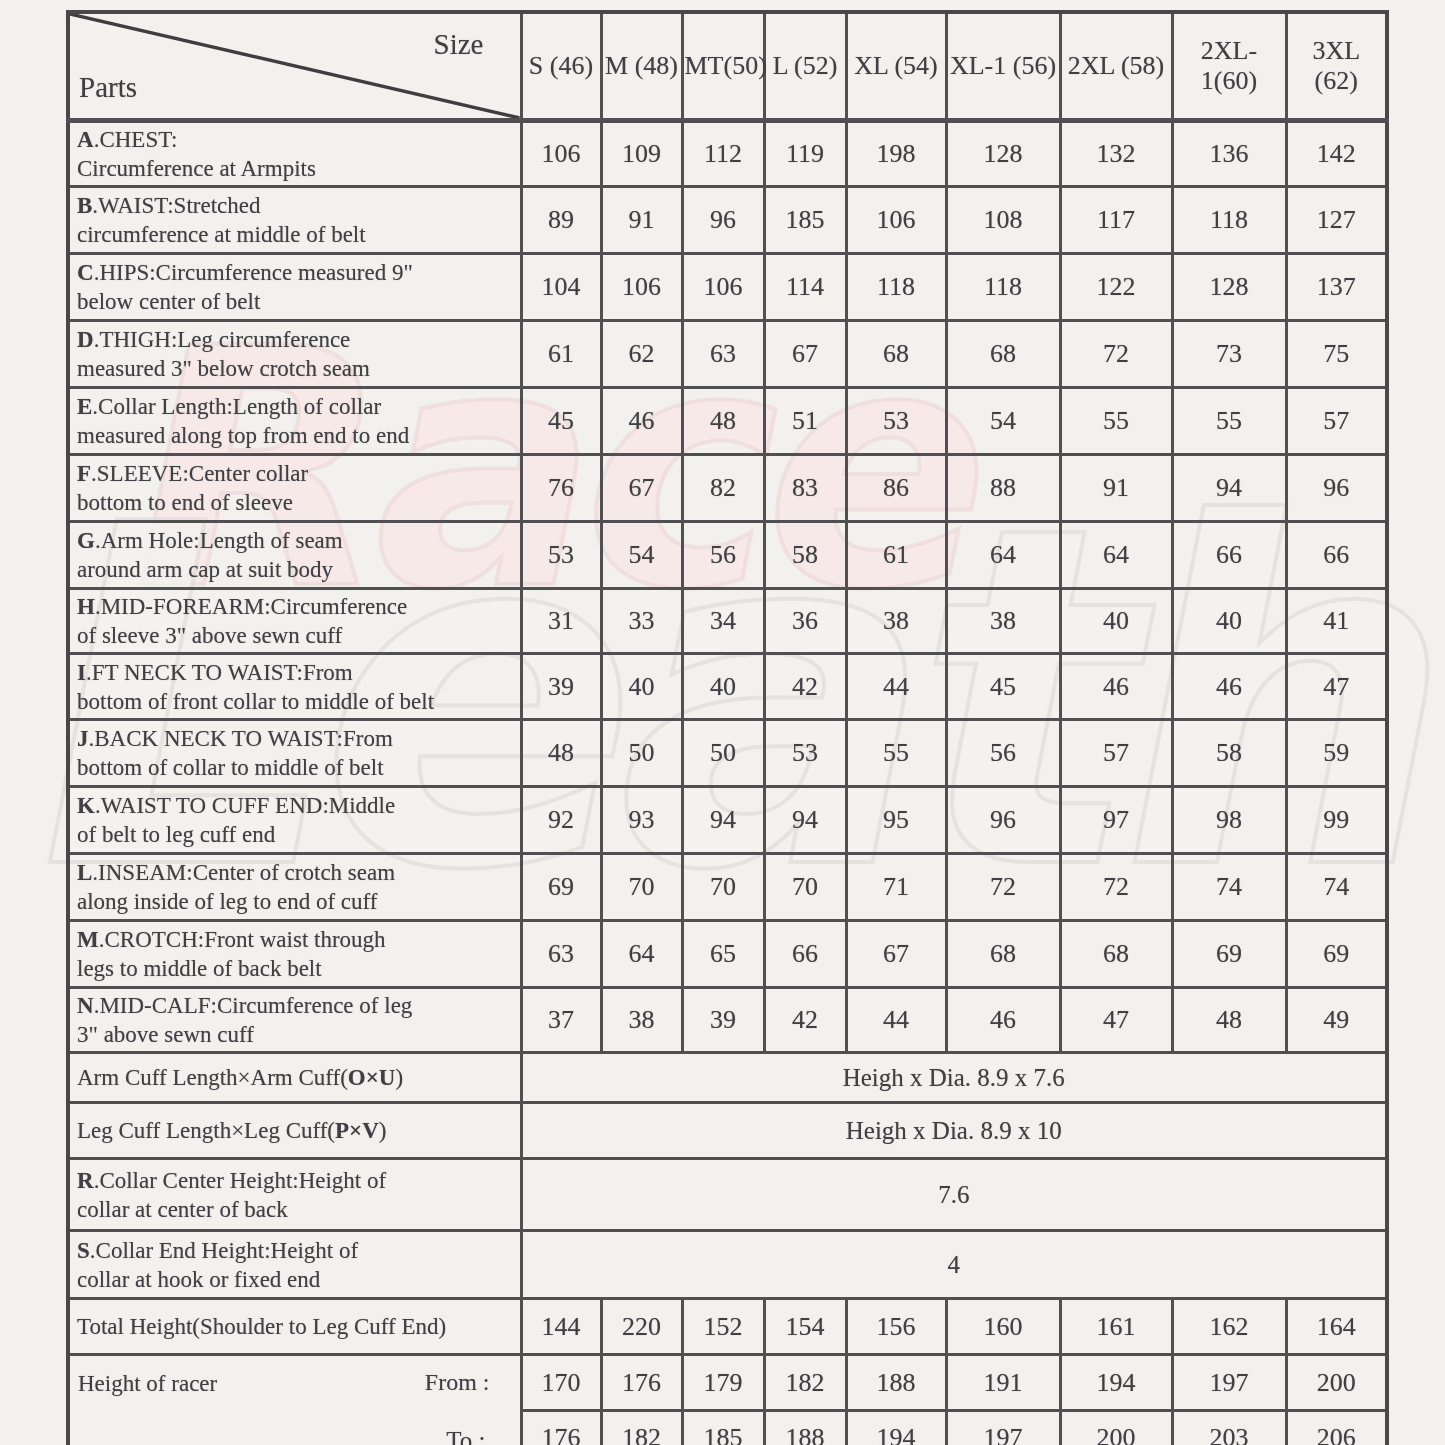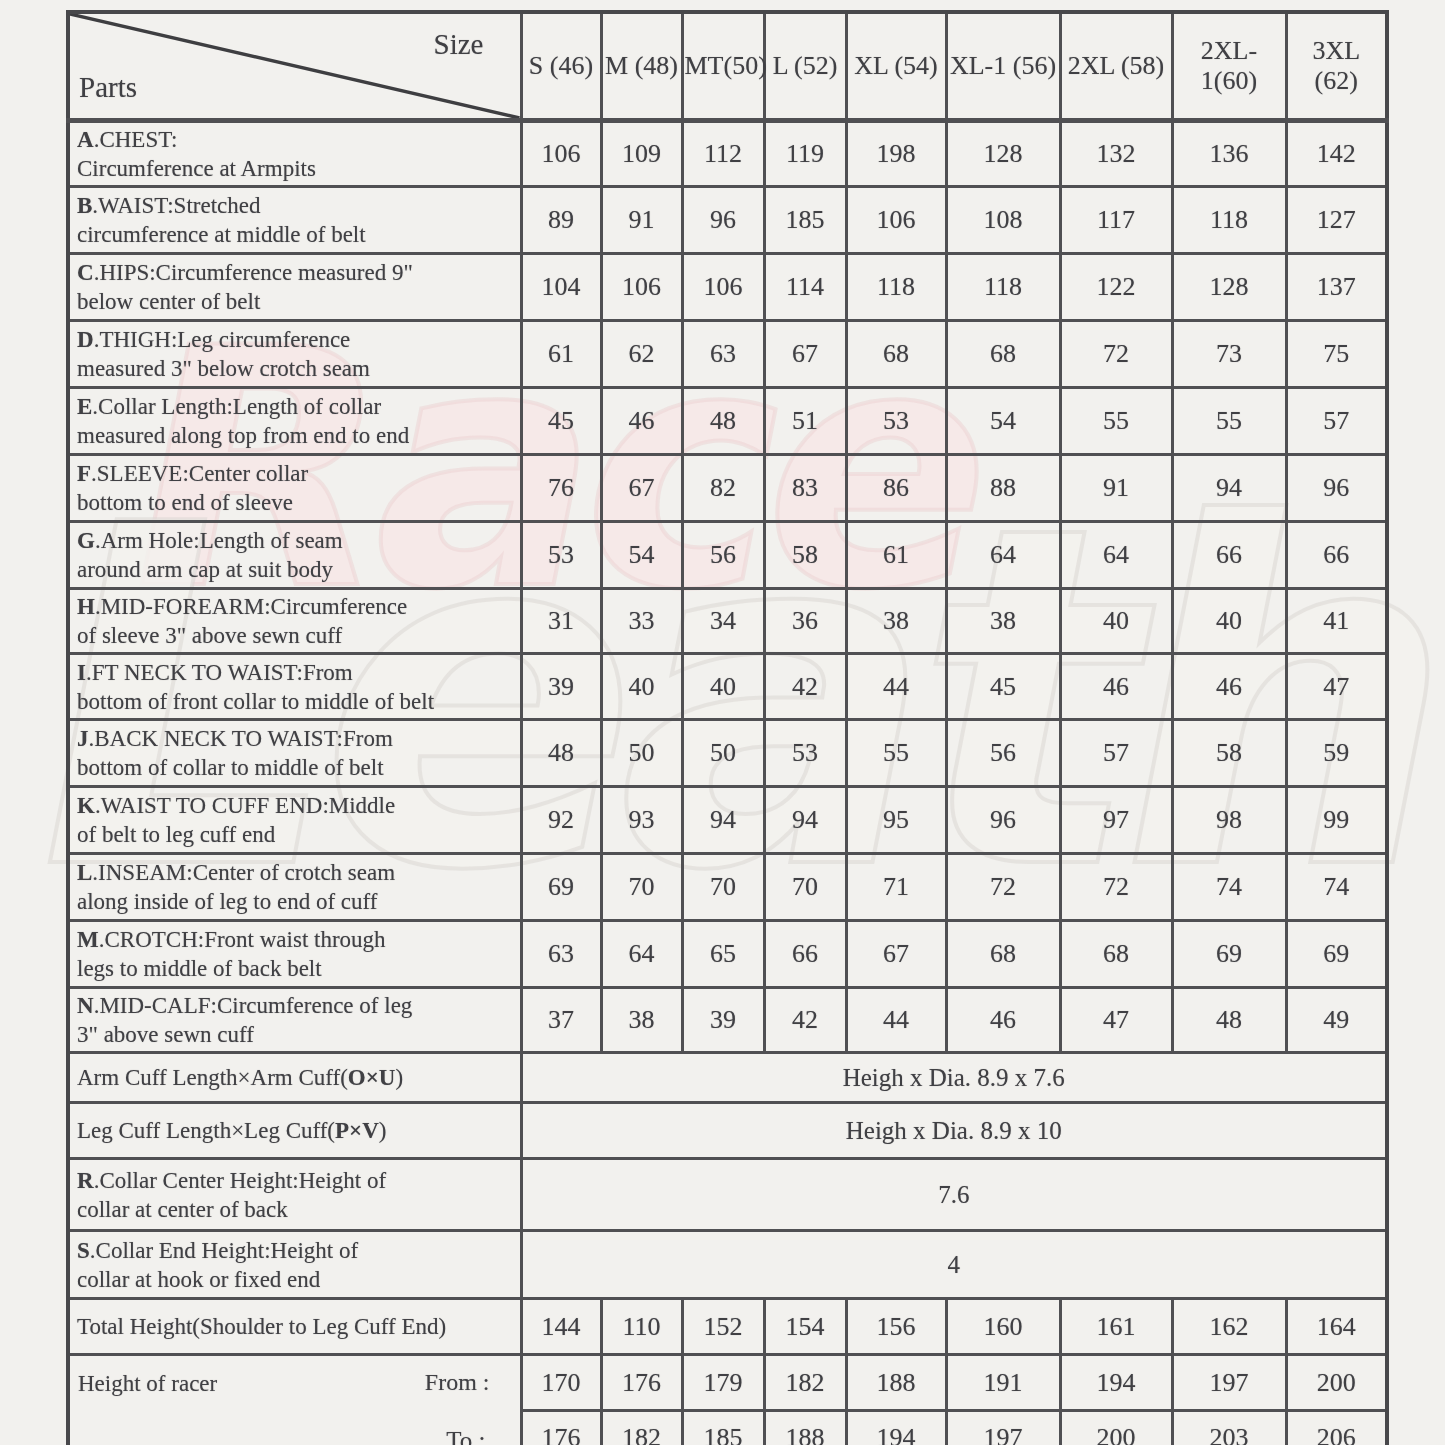--- a/index.html
+++ b/index.html
@@ -321,21 +321,21 @@
         <tr style="height: 68px;">
           <td class="label">
             <div class="lline"><span class="lead">S</span><span>.Collar End Height:Height of</span></div>
             <div class="lline"><span>collar at hook or fixed end</span></div>
           </td>
           <td class="num merged-val" colspan="9">4</td>
         </tr>
         <tr style="height: 56px;">
           <td class="total-label">Total Height(Shoulder to Leg Cuff End)</td>
           <td class="num">144</td>
-          <td class="num">110</td>
+          <td class="num">220</td>
           <td class="num">152</td>
           <td class="num">154</td>
           <td class="num">156</td>
           <td class="num">160</td>
           <td class="num">161</td>
           <td class="num">162</td>
           <td class="num">164</td>
         </tr>
         <tr style="height: 56px;">
           <td class="racer-cell" rowspan="2">

